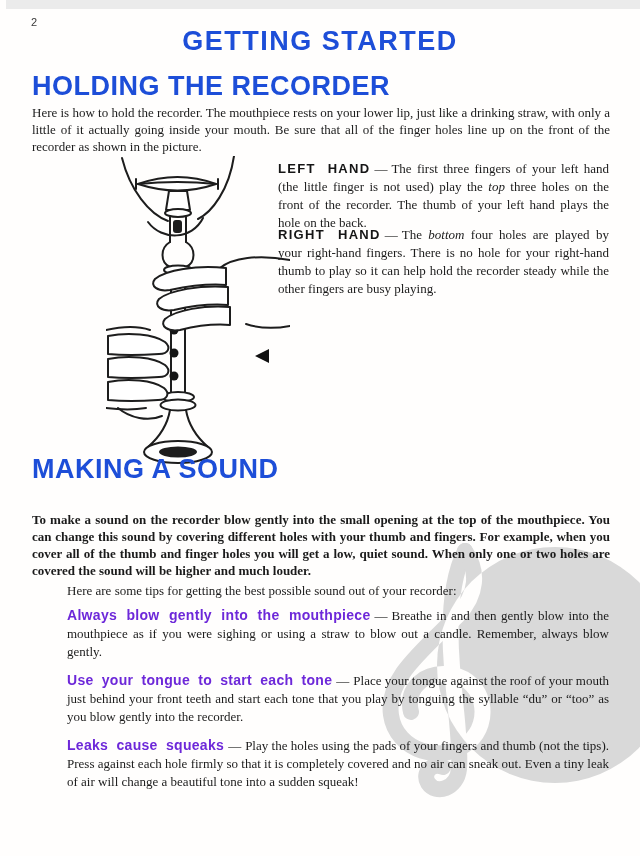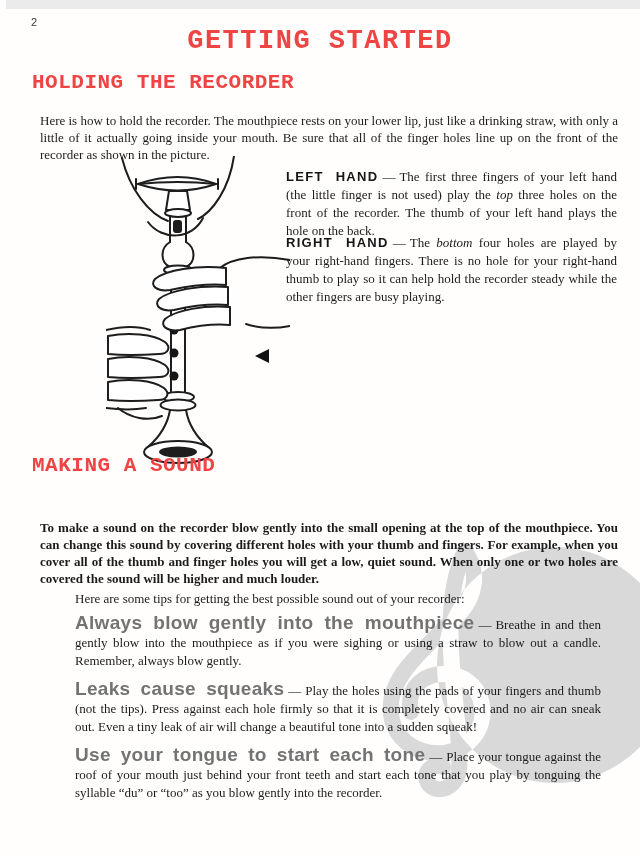--- a/index.html
+++ b/index.html
@@ -3,42 +3,42 @@
 <meta charset="utf-8">
 <style>
   html,body{margin:0;padding:0;background:#ffffff;}
   .page{
     position:relative;width:640px;height:856px;background:#fffefd;
     font-family:"Liberation Serif",serif;color:#1b1b1b;overflow:hidden;
   }
   .abs{position:absolute;}
   .top-strip{top:0;left:6px;width:634px;height:9px;background:#ebebeb;}
   .page-number{left:31px;top:16px;font-family:"Liberation Sans",sans-serif;font-size:11px;color:#3a3a3a;}
-  .display{font-family:Liberation Mono, monospace;font-weight:900;color:#ef4444;margin:0;}
+  .display{font-family:Liberation Sans, sans-serif;font-weight:900;color:#1d4ed8;margin:0;}
   .title{left:0;top:26px;width:640px;text-align:center;font-size:27px;letter-spacing:1.5px;}
-  .h-section{font-size:21px;letter-spacing:0.5px;}
+  .h-section{font-size:27px;letter-spacing:0.5px;}
   .h-holding{left:32px;top:71px;}
   .h-making{left:32px;top:454px;}
-  p{margin:8px;}
+  p{margin:0;}
   .body-text{font-size:13px;line-height:17px;text-align:justify;}
   .intro{left:32px;top:104px;width:578px;}
   .illustration{left:106px;top:156px;}
   .hand-para{left:278px;width:331px;font-size:13px;line-height:18px;text-align:justify;}
   .lh{top:160px;}
   .rh{top:226px;}
   .hand-label{font-family:"Liberation Sans",sans-serif;font-weight:900;font-size:13px;letter-spacing:1.3px;word-spacing:5px;color:#151515;}
   .dash{padding:0 4px;}
   .caption{left:277px;top:333px;width:238px;font-size:11px;line-height:15px;text-align:justify;}
   .caption-arrow{left:255px;top:349px;width:0;height:0;
     border-top:7px solid transparent;border-bottom:7px solid transparent;border-right:14px solid #111;}
   .sound-intro{left:32px;top:511px;width:578px;font-weight:bold;}
   .tips-intro{left:67px;top:583px;font-size:13px;text-align:right;}
   .tips{left:67px;top:606px;width:542px;}
   .tip{font-size:13px;line-height:18px;text-align:justify;margin-bottom:10px;}
-  .tip-label{font-family:"Liberation Sans",sans-serif;font-weight:900;font-size:19px;letter-spacing:0.3px;word-spacing:4px;color:#737373;}
+  .tip-label{font-family:"Liberation Sans",sans-serif;font-weight:900;font-size:14px;letter-spacing:0.3px;word-spacing:4px;color:#6d28d9;}
   .watermark{left:340px;top:535px;}
   i{font-style:italic;}
 </style>
 </head>
 <body>
 
 <div class="page">
 
   <div class="abs top-strip"></div>
 
@@ -124,17 +124,17 @@
   <p class="abs hand-para lh"><span class="hand-label">LEFT HAND</span><span class="dash">—</span><span>The first three fingers of your left hand (the little finger is not used) play the </span><i>top</i><span> three holes on the front of the recorder. The thumb of your left hand plays the hole on the back.</span></p>
 
   <div class="abs caption-arrow"></div>
 
   <h2 class="abs display h-section h-making">MAKING A SOUND</h2>
   <p class="abs body-text sound-intro">To make a sound on the recorder blow gently into the small opening at the top of the mouthpiece. You can change this sound by covering different holes with your thumb and fingers. For example, when you cover all of the thumb and finger holes you will get a low, quiet sound. When only one or two holes are covered the sound will be higher and much louder.</p>
   <p class="abs tips-intro">Here are some tips for getting the best possible sound out of your recorder:</p>
 
   <div class="abs tips">
     <p class="tip"><span class="tip-label">Always blow gently into the mouthpiece</span><span class="dash">—</span><span>Breathe in and then gently blow into the mouthpiece as if you were sighing or using a straw to blow out a candle. Remember, always blow gently.</span></p>
+    <p class="tip"><span class="tip-label">Use your tongue to start each tone</span><span class="dash">—</span><span>Place your tongue against the roof of your mouth just behind your front teeth and start each tone that you play by tonguing the syllable “du” or “too” as you blow gently into the recorder.</span></p>
     <p class="tip"><span class="tip-label">Leaks cause squeaks</span><span class="dash">—</span><span>Play the holes using the pads of your fingers and thumb (not the tips). Press against each hole firmly so that it is completely covered and no air can sneak out. Even a tiny leak of air will change a beautiful tone into a sudden squeak!</span></p>
-    <p class="tip"><span class="tip-label">Use your tongue to start each tone</span><span class="dash">—</span><span>Place your tongue against the roof of your mouth just behind your front teeth and start each tone that you play by tonguing the syllable “du” or “too” as you blow gently into the recorder.</span></p>
   </div>
 
 </div>
 
 </body></html>

